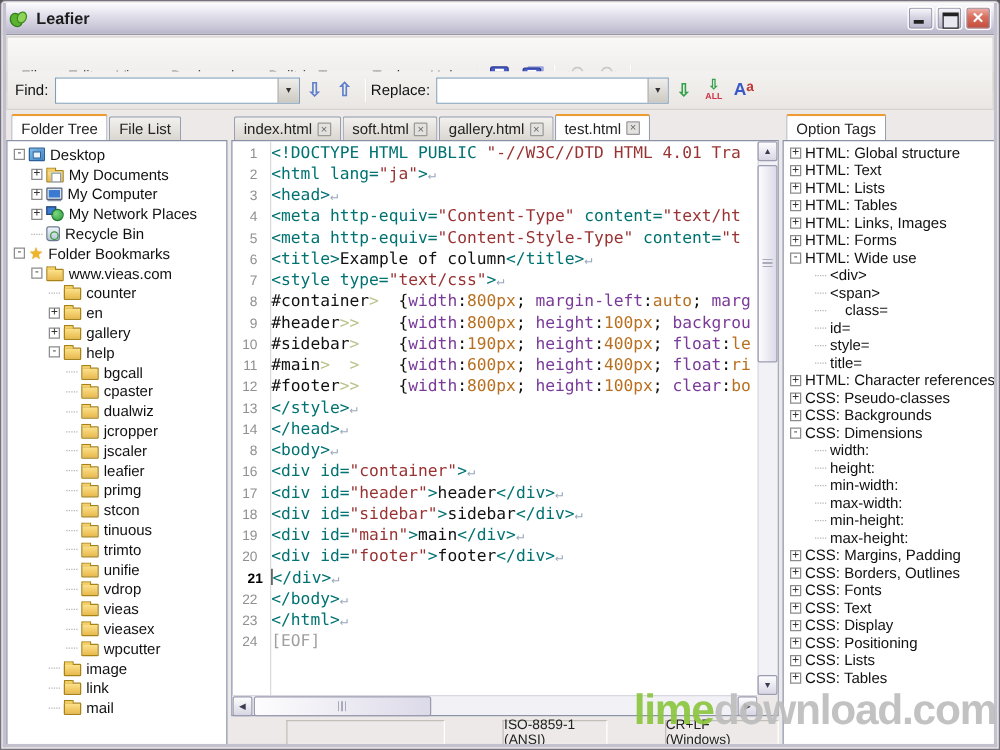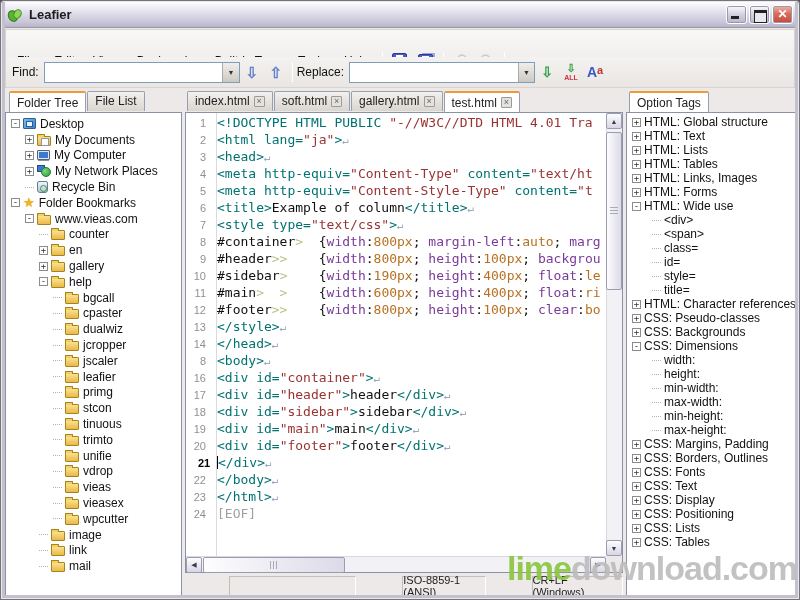--- a/index.html
+++ b/index.html
@@ -58,21 +58,21 @@
   .combo .drop { width:18px; background:linear-gradient(#f0eeec,#cdc9c2); border-left:1px solid #aaa;
     display:flex; align-items:center; justify-content:center; font-size:7px; color:#333; }
   .fbtn { display:flex; align-items:center; justify-content:center; min-width:24px; height:24px; }
   .i-bluearrow { font-size:15px; color:#6080cc; font-weight:bold; line-height:1; }
   .i-greenarrow { font-size:14px; color:#35a04a; font-weight:bold; line-height:1; }
   .i-all { font-size:7px; font-weight:bold; color:#cc3344; line-height:1; }
   .i-case-A { font-size:14px; font-weight:bold; color:#3858c8; }
   .i-case-a { font-size:11px; font-weight:bold; color:#c03838; position:relative; top:-3px; }
 
   
-  .tabs-row { position:absolute; display:flex; height:22px; }
+  .tabs-row { position:absolute; display:flex; align-items:flex-end; height:22px; }
   .tab { display:flex; align-items:center; gap:4px; font-size:12px; color:#222;
     border:1px solid #98a0b0; border-bottom:none; padding:2px 7px 3px; height:20px;
     background:linear-gradient(#f3f1ee,#d9d5cf); border-radius:2px 2px 0 0; margin-right:1px; }
   .tab.active { background:#fff; height:22px; border-top:2px solid #ef9b34; padding-top:2px; }
   .tab-close { width:11px; height:11px; border:1px solid #9a9a9a; background:#e4e2df;
     font-size:9px; line-height:9px; text-align:center; color:#666; border-radius:1px; }
 
   .treebox { position:absolute; background:#fff; border:1px solid #8a92a8; overflow:hidden; }
   .tree-row { display:flex; align-items:center; white-space:nowrap; font-size:12px; color:#111; }
   .toggle { flex:none; width:9px; height:9px; border:1px solid #8c8c8c; background:#fff;
@@ -555,21 +555,21 @@
         <span>HTML: Wide use</span>
       </div>
       <div class="tree-row" style="height: 14px; padding-left: 22px;">
         <span class="stub"></span>
         <span>&lt;div&gt;</span>
       </div>
       <div class="tree-row" style="height: 14px; padding-left: 22px;">
         <span class="stub"></span>
         <span>&lt;span&gt;</span>
       </div>
-      <div class="tree-row" style="height: 14px; padding-left: 22px;">
+      <div class="tree-row" style="height: 14px; padding-left: 22px; gap: 12px;">
         <span class="stub"></span>
         <span>class=</span>
       </div>
       <div class="tree-row" style="height: 14px; padding-left: 22px;">
         <span class="stub"></span>
         <span>id=</span>
       </div>
       <div class="tree-row" style="height: 14px; padding-left: 22px;">
         <span class="stub"></span>
         <span>style=</span>

